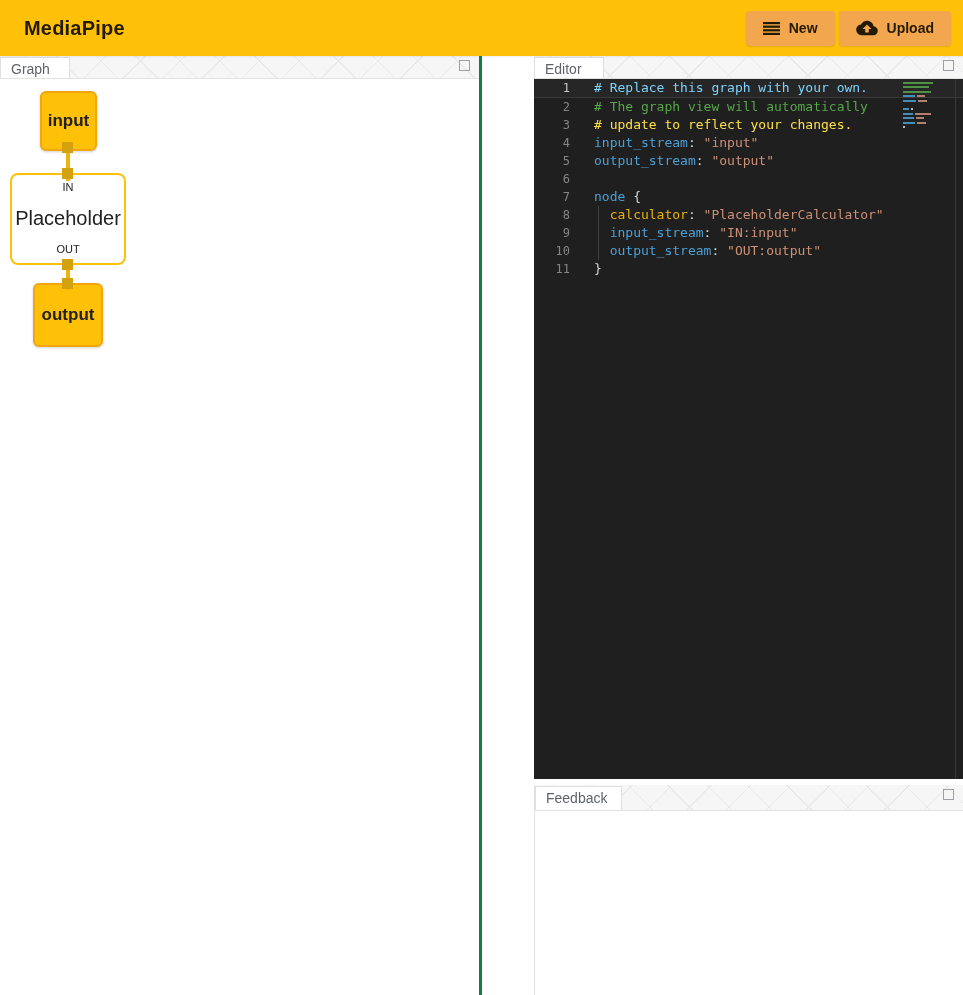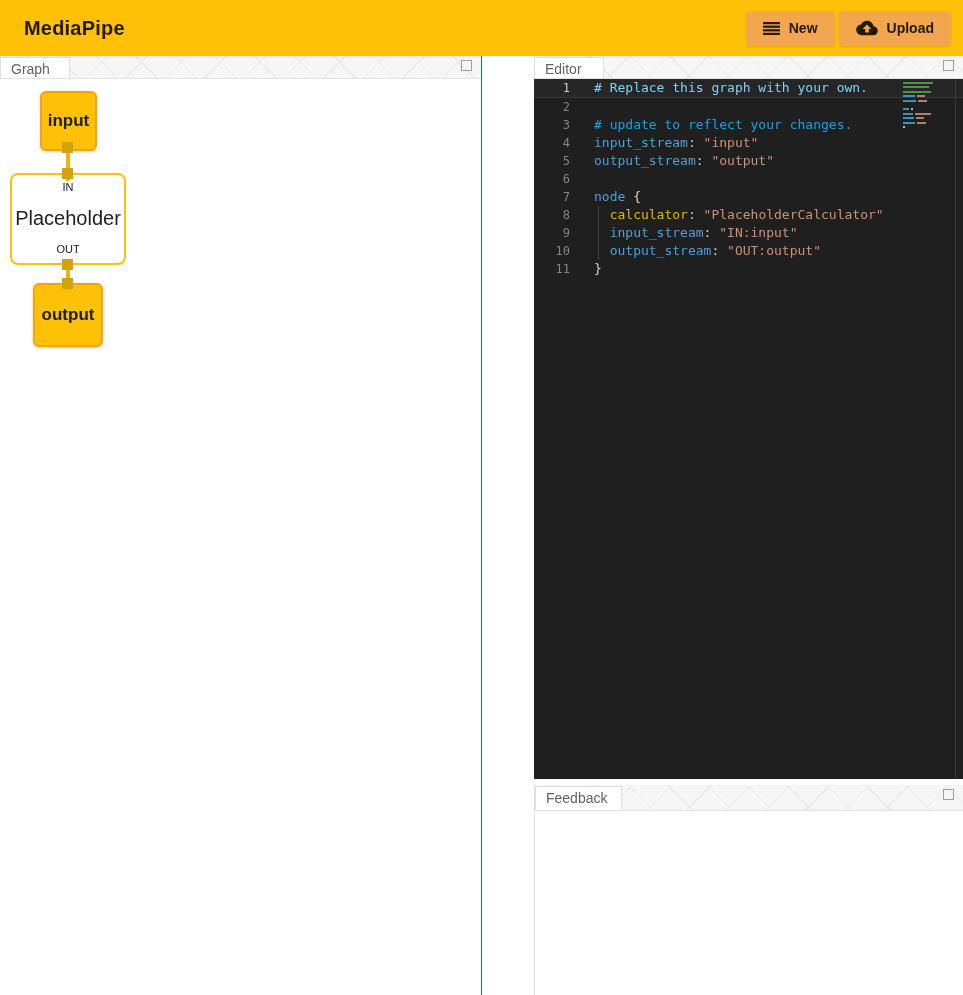--- a/index.html
+++ b/index.html
@@ -13,21 +13,21 @@
   .app-title { font-size:20px; font-weight:700; color:#241a00; letter-spacing:.2px; }
   .header-buttons { display:flex; gap:4px; }
   .hbtn { display:flex; align-items:center; gap:9px; height:35px; padding:0 17px;
     background:#F2A64D; border:none; border-radius:4px; cursor:pointer;
     font-family:"Liberation Sans", sans-serif; font-size:14px; font-weight:700; color:#241a00;
     box-shadow:0 1px 2px rgba(0,0,0,.12); }
   .hbtn svg { display:block; }
 
   
   .main { display:flex; height:939px; }
-  .graph-panel { width:482px; border-right:1px solid #15803d; display:flex; flex-direction:column; }
+  .graph-panel { width:482px; border-right:3px solid #15803d; display:flex; flex-direction:column; }
   .col-gap { width:4px; background:#fff; }
   .right-col { flex:1; display:flex; flex-direction:column; min-width:0;padding-left:48px; }
 
   .tabstrip { height:23px; position:relative; flex:none;
     background-color:#f6f6f6;
     background-image:
       repeating-linear-gradient(45deg,  transparent 0 27px, #e9e9e9 27px 28px),
       repeating-linear-gradient(-45deg, transparent 0 27px, #e9e9e9 27px 28px);
     border-bottom:1px solid #e2e2e2; }
   .tab { position:absolute; left:0; bottom:0; top:1px; background:#fff;
@@ -141,22 +141,22 @@
 
   <div class="right-col">
     <section>
       <div class="tabstrip">
         <div class="tab">Editor</div>
         <div class="maxbox"></div>
       </div>
       <div class="code-editor" id="code-editor">
         <div id="code-lines">
             <div class="code-line active"><span class="ln">1</span><span class="code-text"><span style="color: #7dd3fc;"># Replace this graph with your own.</span></span></div>
-            <div class="code-line"><span class="ln">2</span></div>
-            <div class="code-line"><span class="ln">3</span><span class="code-text"><span style="color: #0ea5e9;"># update to reflect your changes.</span></span></div>
+            <div class="code-line"><span class="ln">2</span><span class="code-text"><span style="color: rgb(87, 166, 74);"># The graph view will automatically</span></span></div>
+            <div class="code-line"><span class="ln">3</span><span class="code-text"><span style="color: #fde047;"># update to reflect your changes.</span></span></div>
             <div class="code-line"><span class="ln">4</span><span class="code-text"><span style="color: rgb(75, 160, 214);">input_stream</span><span style="color: rgb(212, 212, 212);">:</span><span style="color: rgb(212, 212, 212);"> </span><span style="color: rgb(206, 145, 120);">"input"</span></span></div>
             <div class="code-line"><span class="ln">5</span><span class="code-text"><span style="color: rgb(75, 160, 214);">output_stream</span><span style="color: rgb(212, 212, 212);">:</span><span style="color: rgb(212, 212, 212);"> </span><span style="color: rgb(206, 145, 120);">"output"</span></span></div>
             <div class="code-line"><span class="ln">6</span><span class="code-text"></span></div>
             <div class="code-line"><span class="ln">7</span><span class="code-text"><span style="color: rgb(75, 160, 214);">node</span><span style="color: rgb(212, 212, 212);"> {</span></span></div>
             <div class="code-line"><span class="ln">8</span><span class="code-text guide"><span style="color: rgb(212, 212, 212);">  </span><span style="color: #eab308;">calculator</span><span style="color: rgb(212, 212, 212);">:</span><span style="color: rgb(212, 212, 212);"> </span><span style="color: rgb(206, 145, 120);">"PlaceholderCalculator"</span></span></div>
             <div class="code-line"><span class="ln">9</span><span class="code-text guide"><span style="color: rgb(212, 212, 212);">  </span><span style="color: rgb(75, 160, 214);">input_stream</span><span style="color: rgb(212, 212, 212);">:</span><span style="color: rgb(212, 212, 212);"> </span><span style="color: rgb(206, 145, 120);">"IN:input"</span></span></div>
             <div class="code-line"><span class="ln">10</span><span class="code-text guide"><span style="color: rgb(212, 212, 212);">  </span><span style="color: rgb(75, 160, 214);">output_stream</span><span style="color: rgb(212, 212, 212);">:</span><span style="color: rgb(212, 212, 212);"> </span><span style="color: rgb(206, 145, 120);">"OUT:output"</span></span></div>
             <div class="code-line"><span class="ln">11</span><span class="code-text"><span style="color: rgb(212, 212, 212);">}</span></span></div>
           </div>
         <div class="minimap" id="minimap">

